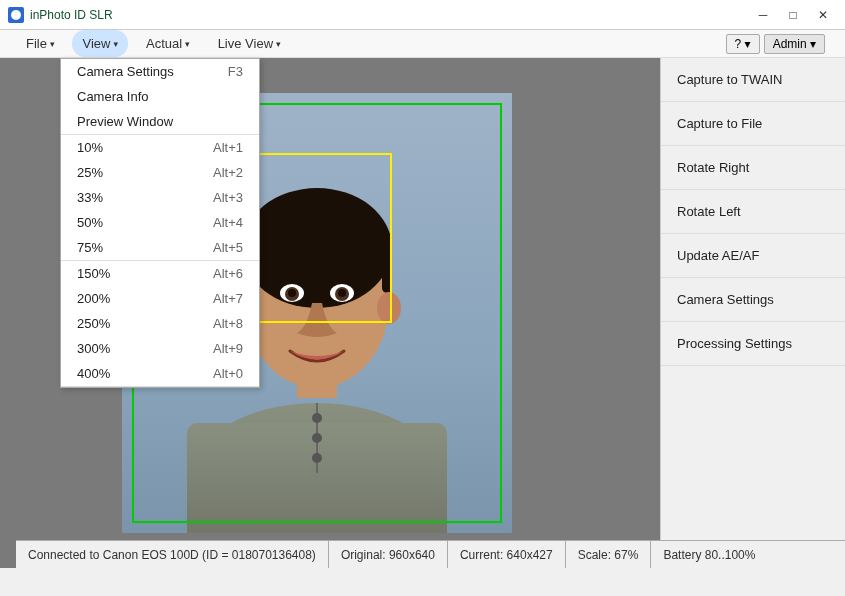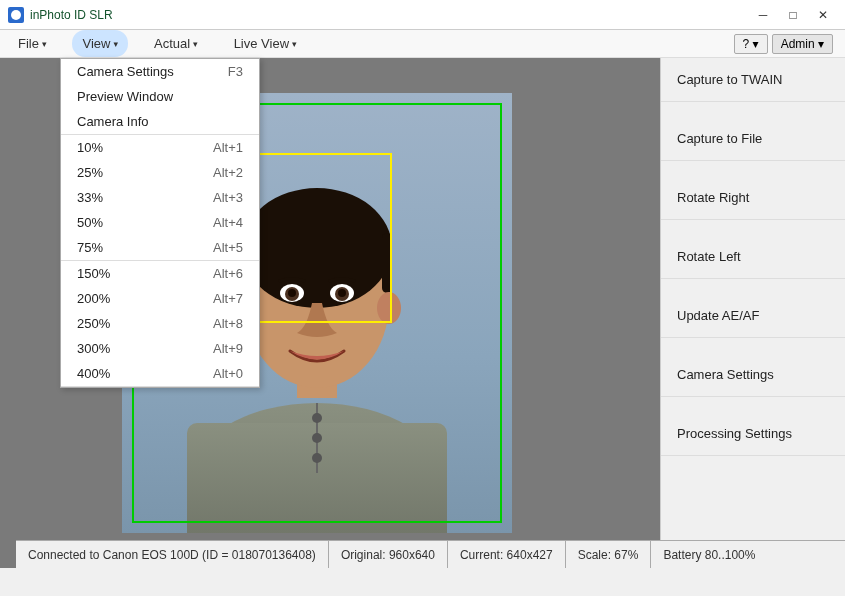--- a/index.html
+++ b/index.html
@@ -20,22 +20,22 @@
     .title-bar-controls { margin-left: auto; display: flex; gap: 2px; }
     .title-bar-btn { width: 28px; height: 20px; background: none; border: none; cursor: pointer; font-size: 12px; color: #333; display: flex; align-items: center; justify-content: center; }
 
     
     .menu-bar {
       background: #f8f8f8;
       border-bottom: 1px solid #ddd;
       height: 28px;
       display: flex;
       align-items: stretch;
-      padding: 0 8px;
-      gap: 16px;
+      padding: 0 16px;
+      gap: 8px;
     }
     .menu-item {
       padding: 0 10px;
       display: flex;
       align-items: center;
       cursor: pointer;
       font-size: 13px;
       color: #333;
       position: relative;
       white-space: nowrap;
@@ -119,21 +119,21 @@
       pointer-events: none;
     }
 
     
     .right-sidebar {
       width: 185px;
       background: #f0f0f0;
       border-left: 1px solid #ccc;
       display: flex;
       flex-direction: column;
-      gap: 15px;
+      gap: 0;
     }
     .sidebar-btn {
       padding: 14px 16px;
       border: none;
       background: none;
       text-align: left;
       cursor: pointer;
       font-size: 13px;
       color: #222;
       border-bottom: 1px solid #ddd;
@@ -205,25 +205,25 @@
 </div>
 
 <div class="dropdown-menu">
 
   <div class="dropdown-section">
     <div class="dropdown-item">
       <span>Camera Settings</span>
       <span class="shortcut">F3</span>
     </div>
     <div class="dropdown-item">
+      <span>Camera Info</span>
+      <span class="shortcut"></span>
+    </div>
+    <div class="dropdown-item">
       <span>Preview Window</span>
-      <span class="shortcut"></span>
-    </div>
-    <div class="dropdown-item">
-      <span>Camera Info</span>
       <span class="shortcut"></span>
     </div>
   </div>
 
   <div class="dropdown-section">
     <div class="dropdown-item">
       <span>10%</span>
       <span class="shortcut">Alt+1</span>
     </div>
     <div class="dropdown-item">

